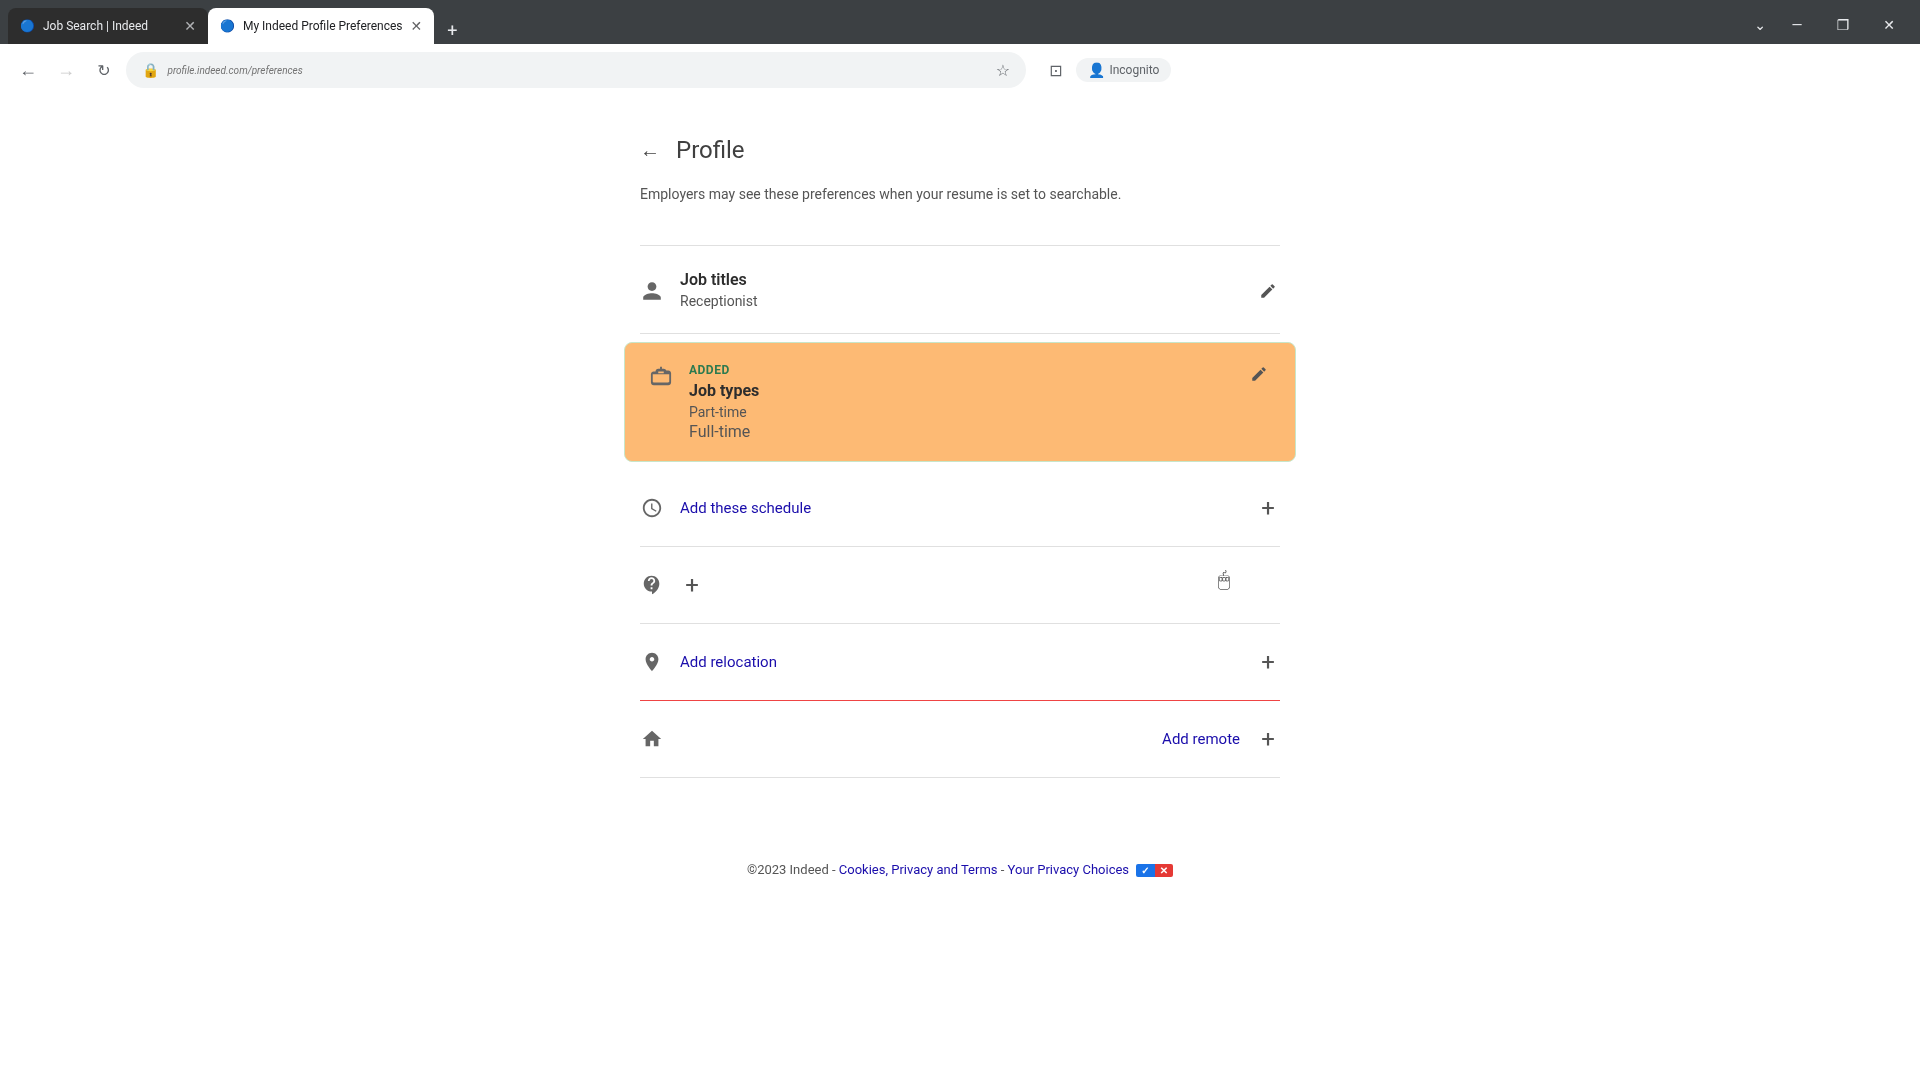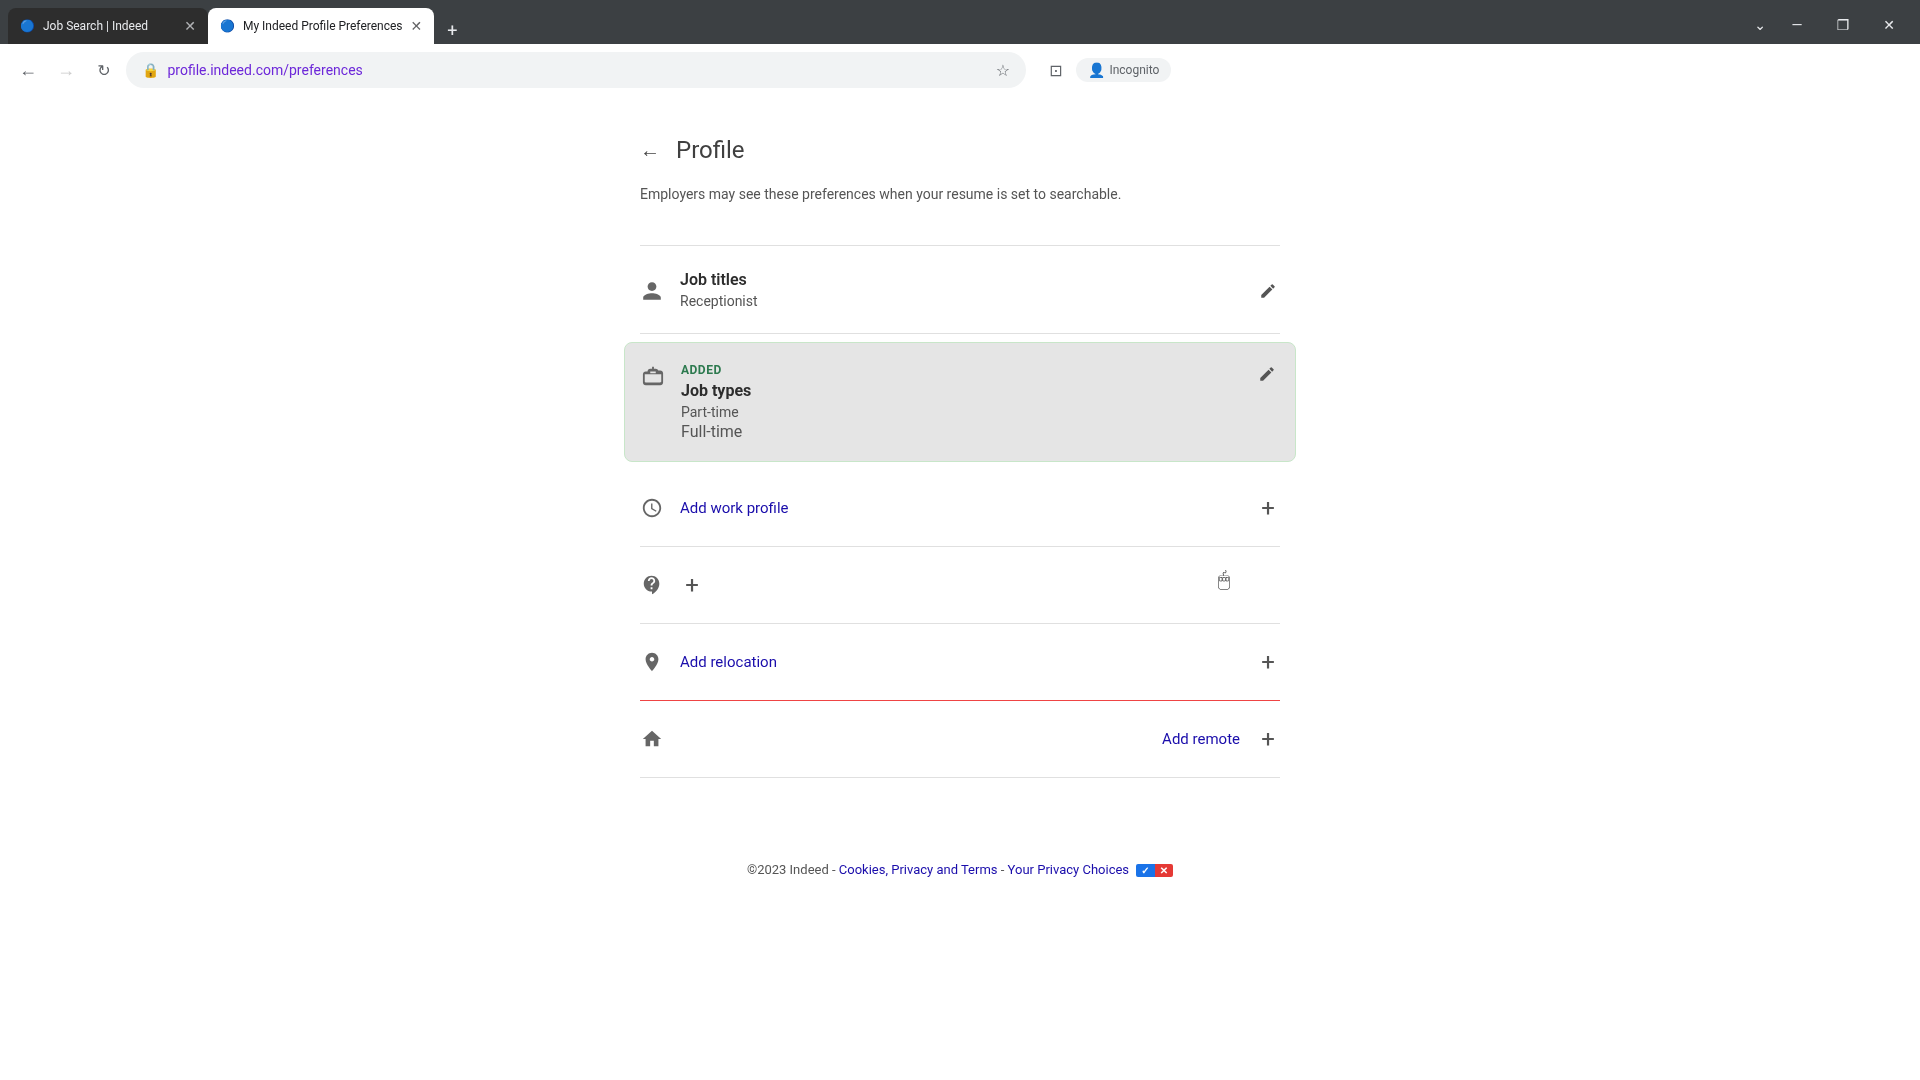--- a/index.html
+++ b/index.html
@@ -52,21 +52,21 @@
       <div style="width:46px; height:30px; display:flex; align-items:center; justify-content:center; color:#e8eaed; font-size:14px; cursor:pointer;">✕</div>
     </div>
   </div>
 
   <div style="display:flex; align-items:center; gap:6px; padding:8px 12px; background:#fff; height:52px;">
     <div style="width:32px; height:32px; border-radius:50%; display:flex; align-items:center; justify-content:center; cursor:pointer; color:#5f6368; font-size:18px;">←</div>
     <div style="width:32px; height:32px; border-radius:50%; display:flex; align-items:center; justify-content:center; cursor:pointer; color:#ccc; font-size:18px;">→</div>
     <div style="width:32px; height:32px; border-radius:50%; display:flex; align-items:center; justify-content:center; cursor:pointer; color:#5f6368; font-size:16px;">↻</div>
     <div style="flex:1; display:flex; align-items:center; background:#f1f3f4; border-radius:24px; height:36px; padding:0 16px; gap:8px; max-width:900px;">
       <span style="color:#5f6368; font-size:14px;">🔒</span>
-      <span style="flex:1; font-size:14px; color:#6d28d9;">profile.indeed.com/preferences</span>
+      <span style="flex:1; font-size:10px; color:#737373;font-style:italic;">profile.indeed.com/preferences</span>
       <span style="color:#5f6368; font-size:16px; cursor:pointer;">☆</span>
     </div>
     <div style="display:flex; align-items:center; gap:4px; margin-left:8px;">
       <div style="width:32px; height:32px; border-radius:50%; display:flex; align-items:center; justify-content:center; cursor:pointer; color:#5f6368; font-size:16px;">⊡</div>
       <div style="display:flex; align-items:center; gap:4px; background:#f1f3f4; border-radius:20px; padding:4px 12px; cursor:pointer; font-size:12px; color:#5f6368;">
         <span style="font-size:14px;">👤</span>
         <span>Incognito</span>
       </div>
     </div>
   </div>
@@ -95,21 +95,21 @@
           <div style="font-size:16px; font-weight:600; color:#2d2d2d;">Job titles</div>
           <div style="font-size:14px; color:#555; margin-top:4px;">Receptionist</div>
         </div>
         <span style="font-size:18px; color:#555; cursor:pointer; min-width:24px; display:flex; align-items:center; justify-content:center; margin-top:2px;">
           <svg width="18" height="18" viewBox="0 0 24 24" fill="#555">
               <path d="M3 17.25V21h3.75L17.81 9.94l-3.75-3.75L3 17.25zM20.71 7.04a1 1 0 0 0 0-1.41l-2.34-2.34a1 1 0 0 0-1.41 0l-1.83 1.83 3.75 3.75 1.83-1.83z"></path>
             </svg>
         </span>
       </div>
 
-      <div style="background:#e5e5e5; border:1px solid #c8e6c9; border-radius:8px; margin: 8px -16px; padding:20px 16px; display:flex; align-items:flex-start; gap:16px; position:relative;">
+      <div style="background:#fdba74; border:1px solid #c8e6c9; border-radius:8px; margin: 8px -16px; padding:20px 24px; display:flex; align-items:flex-start; gap:16px; position:relative;">
         <span style="font-size:20px; color:#666; margin-top:2px; min-width:24px; display:flex; align-items:center; justify-content:center;">
           <svg width="22" height="22" viewBox="0 0 24 24" fill="#666">
               <path d="M20 6h-2.18A3.01 3.01 0 0 0 15 4h-2V2h-2v2H9C7.34 4 6 5.34 6 7H4C2.34 7 1 8.34 1 10v9c0 1.66 1.34 3 3 3h16c1.66 0 3-1.34 3-3V9c0-1.66-1.34-3-3-3zM9 7h6v2H9V7zm11 12H4c-.55 0-1-.45-1-1v-8h18v8c0 .55-.45 1-1 1z"></path>
             </svg>
         </span>
         <div style="flex:1;">
           <div style="font-size:12px; color:#2d7a4f; font-weight:700; margin-bottom:4px; text-transform:uppercase; letter-spacing:0.5px;">Added</div>
           <div style="font-size:16px; font-weight:700; color:#2d2d2d;">Job types</div>
           <div style="font-size:14px; color:#555; margin-top:4px;">Part-time</div>
           <div style="font-size:16px; color:#555; margin-top:2px;">Full-time</div>
@@ -121,21 +121,21 @@
         </span>
       </div>
 
       <div style="border-bottom:1px solid #e0e0e0; padding:24px 0; display:flex; align-items:center; gap:16px; position:relative;">
         <span style="font-size:20px; color:#666; min-width:24px; display:flex; align-items:center; justify-content:center;">
           <svg width="22" height="22" viewBox="0 0 24 24" fill="#666">
               <path d="M11.99 2C6.47 2 2 6.48 2 12s4.47 10 9.99 10C17.52 22 22 17.52 22 12S17.52 2 11.99 2zm.01 18c-4.42 0-8-3.58-8-8s3.58-8 8-8 8 3.58 8 8-3.58 8-8 8zm.5-13H11v6l5.25 3.15.75-1.23-4.5-2.67V7z"></path>
             </svg>
         </span>
         <div style="flex:1; cursor:pointer;">
-          <div style="font-size:15px; color:#1a0dab; font-weight:400;">Add work profile</div>
+          <div style="font-size:15px; color:#1a0dab; font-weight:400;">Add these schedule</div>
         </div>
         <span style="font-size:24px; color:#555; cursor:pointer; min-width:24px; display:flex; align-items:center; justify-content:center;">+</span>
       </div>
 
       <div style="border-bottom:1px solid #e0e0e0; padding:24px 0; display:flex; align-items:center; gap:16px; position:relative;">
         <span style="font-size:20px; color:#666; min-width:24px; display:flex; align-items:center; justify-content:center;">
           <svg width="22" height="22" viewBox="0 0 24 24" fill="#666">
               <path d="M11.5 2C6.81 2 3 5.81 3 10.5S6.81 19 11.5 19h.5v3c4.86-2.34 8-7 8-11.5C20 5.81 16.19 2 11.5 2zm1 14.5h-2v-2h2v2zm0-4h-2c0-3.25 3-3 3-5 0-1.1-.9-2-2-2s-2 .9-2 2h-2c0-2.21 1.79-4 4-4s4 1.79 4 4c0 2.5-3 2.75-3 5z"></path>
             </svg>
         </span>

